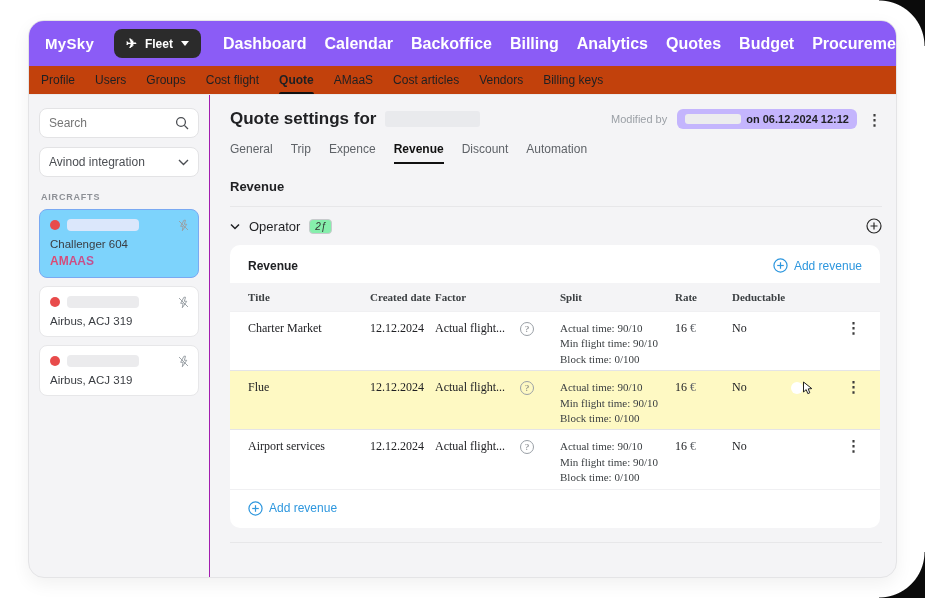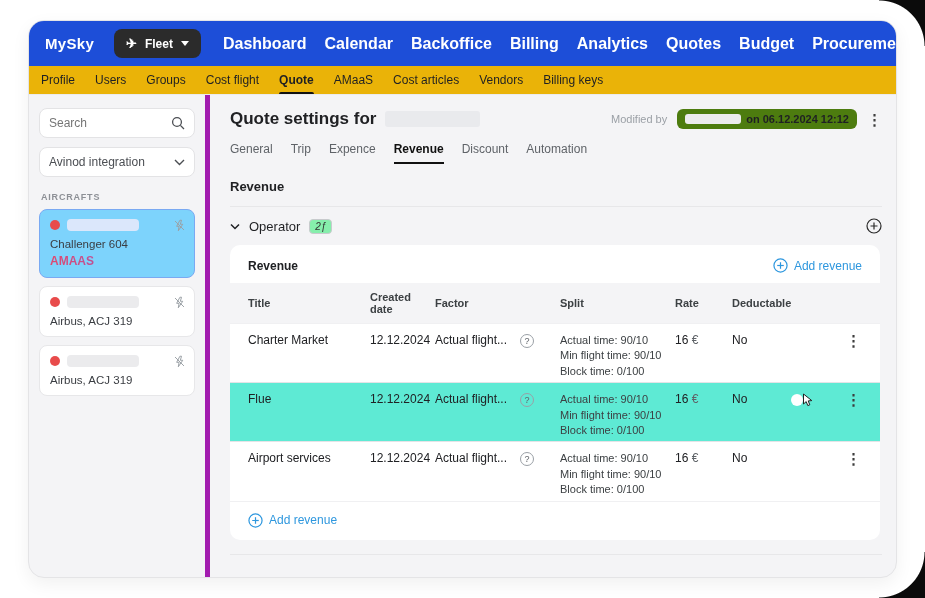--- a/index.html
+++ b/index.html
@@ -14,40 +14,40 @@
   .corner-br { bottom: 0; right: 0; background: radial-gradient(circle 46px at 0 0, transparent 45px, #0b0b0b 46px); }
 
   .window {
     position: absolute; left: 28px; top: 20px; width: 869px; height: 558px;
     background: #f4f4f6; border: 1px solid #e4e4e6; border-radius: 16px;
     box-shadow: 0 6px 18px rgba(0,0,0,.06);
     display: flex; flex-direction: column; overflow: hidden; z-index: 1;
   }
 
   
-  .topbar { height: 45px; min-height:45px; background: #1d4ed8; display: flex; align-items: stretch; padding: 0 16px; gap: 16px; }
+  .topbar { height: 45px; min-height:45px; background: #8b5cf6; display: flex; align-items: stretch; padding: 0 16px; gap: 16px; }
   .logo { color: #fff; font-weight: 700; font-size: 15px; letter-spacing: .3px; align-self: center; margin-right: 4px; }
   .fleet-pill { display: flex; align-items: center; gap: 8px; background: #2b2b2b; border: none; color: #fff;
     font-weight: 700; font-size: 12px; padding: 0 12px; height: 29px; border-radius: 8px; align-self: center;
     margin-right: 6px; cursor: pointer; font-family: inherit; }
   .plane-ic { font-size: 13px; line-height: 1; }
   .caret-down { width: 0; height: 0; border-left: 4px solid transparent; border-right: 4px solid transparent; border-top: 5px solid #fff; }
   .topnav { display: flex; gap: 18px; align-items: stretch; }
   .topnav .tn-item { color: #fff; font-size: 16px; font-weight: 600; display: flex; align-items: center; position: relative; cursor: pointer; white-space: nowrap; }
 
   
-  .subnav { height: 29px; min-height: 29px; background: #eab308; display: flex; align-items: stretch; gap: 20px; padding: 0 12px; border-bottom: 1px solid #ebebed; }
+  .subnav { height: 29px; min-height: 29px; background: #c2410c; display: flex; align-items: stretch; gap: 20px; padding: 0 12px; border-bottom: 1px solid #ebebed; }
   .subnav .sn-item { font-size: 12px; color: #1f2023; display: flex; align-items: center; position: relative; cursor: pointer; white-space: nowrap; }
   .subnav .sn-item.active { font-weight: 700; }
   .subnav .sn-item.active::after { content: ""; position: absolute; left: 0; right: 0; bottom: 0; height: 2.5px; background: #111; border-radius: 2px 2px 0 0; }
 
   .content { flex: 1; display: flex; min-height: 0; }
 
   
-  .sidebar { width: 181px; min-width: 181px; padding: 13px 10px; border-right: 5px solid #a21caf; }
+  .sidebar { width: 181px; min-width: 181px; padding: 13px 10px; border-right: 1px solid #a21caf; }
   .field { background: #fff; border: 1px solid #e3e3e5; border-radius: 8px; height: 30px; display: flex; align-items: center; padding: 0 9px; gap: 6px; }
   .field + .field { margin-top: 9px; }
   .field input { border: none; outline: none; flex: 1; font-size: 12px; color: #333; background: transparent; font-family: inherit; min-width: 0; }
   .field .select-text { flex: 1; font-size: 12px; color: #4b4e53; }
   .side-label { margin: 15px 2px 7px; font-size: 9px; color: #8d9096; letter-spacing: .8px; font-weight: 700; }
   .card { background: #fff; border: 1px solid #e7e7e9; border-radius: 8px; padding: 9px 10px; margin-bottom: 8px; position: relative; cursor: pointer; }
   .card.selected { border: 1.5px solid #7aa9f2; background: #7dd3fc; }
   .card-top { display: flex; align-items: center; gap: 7px; }
   .dot { width: 10px; height: 10px; border-radius: 50%; background: #e84b4b; }
   .redact { height: 12px; border-radius: 4px; background: #ebebed; width: 72px; }
@@ -59,45 +59,45 @@
     .tag { background: linear-gradient(90deg, #e0486e, #7b5fe0); -webkit-background-clip: text; background-clip: text; color: transparent; }
   }
 
   
   .main { flex: 1; padding: 14px 0 0 20px; min-width: 0; display: flex; flex-direction: column; }
   .main-header { display: flex; align-items: center; padding-right: 14px; }
   .page-title { font-size: 17px; font-weight: 700; display: flex; align-items: center; gap: 9px; }
   .title-redact { width: 95px; height: 16px; background: #e9eaed; border-radius: 3px; }
   .modified { margin-left: auto; display: flex; align-items: center; gap: 10px; }
   .mod-label { font-size: 11px; color: #9ba0a6; }
-  .mod-pill { background: #4d7c0f; border-radius: 6px; padding: 4px 8px; display: flex; align-items: center; gap: 5px; font-size: 11px; color: #1f2023; font-weight: 600; }
+  .mod-pill { background: #c4b5fd; border-radius: 6px; padding: 4px 8px; display: flex; align-items: center; gap: 5px; font-size: 11px; color: #1f2023; font-weight: 600; }
   .mod-redact { width: 56px; height: 10px; background: #ececee; border-radius: 3px; }
   .kebab { color: #3c3c3c; font-size: 15px; line-height: 1; cursor: pointer; font-weight: 700; }
 
   .tabs { display: flex; gap: 18px; margin-top: 13px; }
   .tab { font-size: 12px; color: #5f6368; padding-bottom: 6px; cursor: pointer; border-bottom: 2px solid transparent; }
   .tab.active { color: #111; font-weight: 700; border-bottom-color: #111; }
 
   .section-title { font-size: 13px; font-weight: 700; margin-top: 15px; }
   .divider { border-top: 1px solid #e7e7e9; margin-top: 12px; margin-right: 14px; }
 
   .group-row { display: flex; align-items: center; gap: 9px; padding: 11px 0; margin-right: 14px; }
   .chev { display: inline-flex; width: 10px; cursor: pointer; }
   .group-name { font-size: 13px; color: #1f2023; }
   .badge { border: 1px solid #c8cacd; border-radius: 4px; font-size: 10px; padding: 1px 5px; color: #333; background: #86efac; font-style: italic; }
   .circle-plus { margin-left: auto; cursor: pointer; display: inline-flex; }
 
   .panel { background: #fff; border-radius: 10px; margin: 0 16px 12px 0; padding: 11px 0 10px; }
   .panel-header { display: flex; align-items: center; padding: 2px 18px 10px; }
   .panel-title { font-weight: 700; font-size: 12px; }
   .add-link { margin-left: auto; color: #2e97de; font-size: 12px; display: flex; gap: 6px; align-items: center; cursor: pointer; }
-  .grid { display: grid; grid-template-columns: 122px 65px 85px 40px 115px 57px 73px 1fr 16px; padding: 0 18px; }
+  .grid { display: grid; grid-template-columns: 122px 65px 85px 40px 115px 57px 73px 1fr 16px; padding: 0 18px; font-family: Liberation Serif, serif; }
   .thead { background: #f4f4f6; padding-top: 8px; padding-bottom: 8px; font-size: 11px; font-weight: 700; color: #3c4043; align-items: center; }
   .trow { padding-top: 9px; padding-bottom: 3px; border-top: 1px solid #f0f0f2; font-size: 12px; color: #202124; align-items: start; }
-  .trow.hover { background: #5eead4; border-top-color: #e4e4e7; }
+  .trow.hover { background: #fef9c3; border-top-color: #e4e4e7; }
   .trow.hover + .trow { border-top-color: #e4e4e7; }
   .split-line { font-size: 11px; color: #3c4043; line-height: 1.4; }
   .help { width: 14px; height: 14px; border: 1px solid #9aa0a6; border-radius: 50%; color: #5f6368; font-size: 9px;
     display: inline-flex; align-items: center; justify-content: center; margin-top: 1px; cursor: pointer; }
   .toggle { width: 30px; height: 16px; border-radius: 9px; background: #2f88f6; position: relative; cursor: pointer; margin-top: 1px; }
   .toggle::after { content: ""; position: absolute; right: 2px; top: 2px; width: 12px; height: 12px; background: #fff; border-radius: 50%; }
   .toggle-wrap { position: relative; display: inline-block; }
   .cursor-ic { position: absolute; left: -4px; top: 1px; }
   .panel-footer { padding: 11px 18px 2px; border-top: 1px solid #f0f0f2; }
   .muted { color: #5f6368; }

